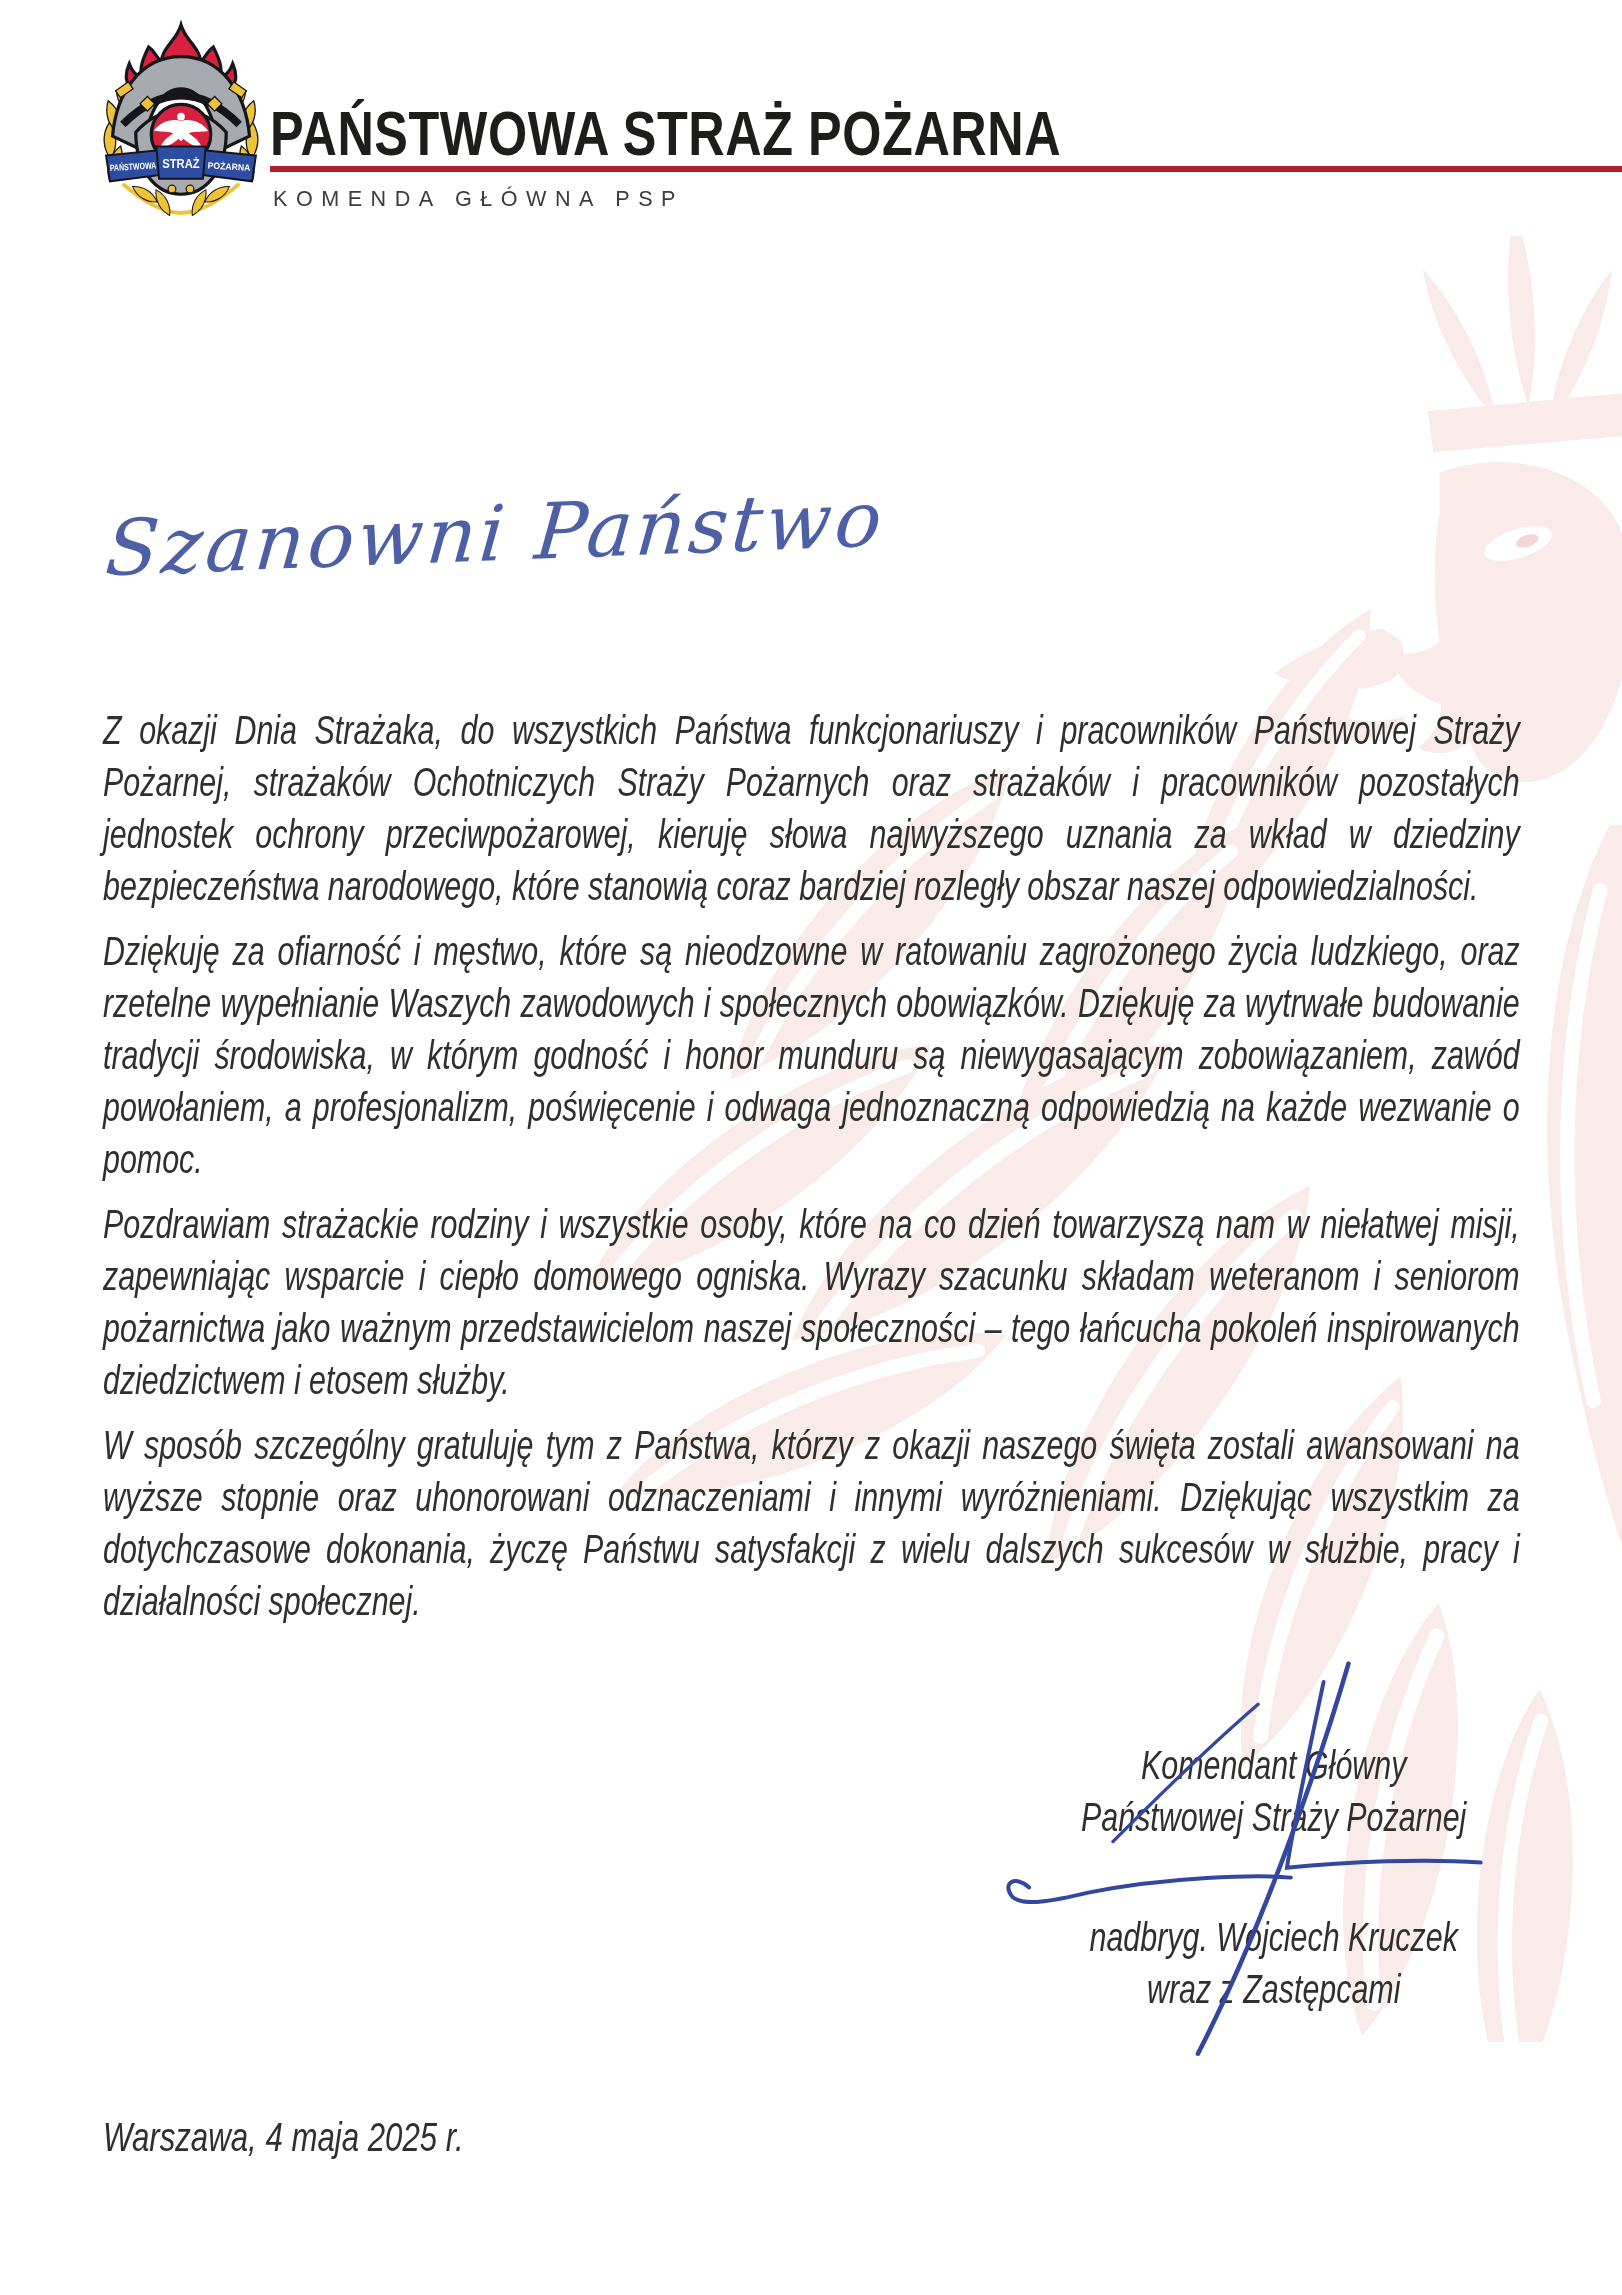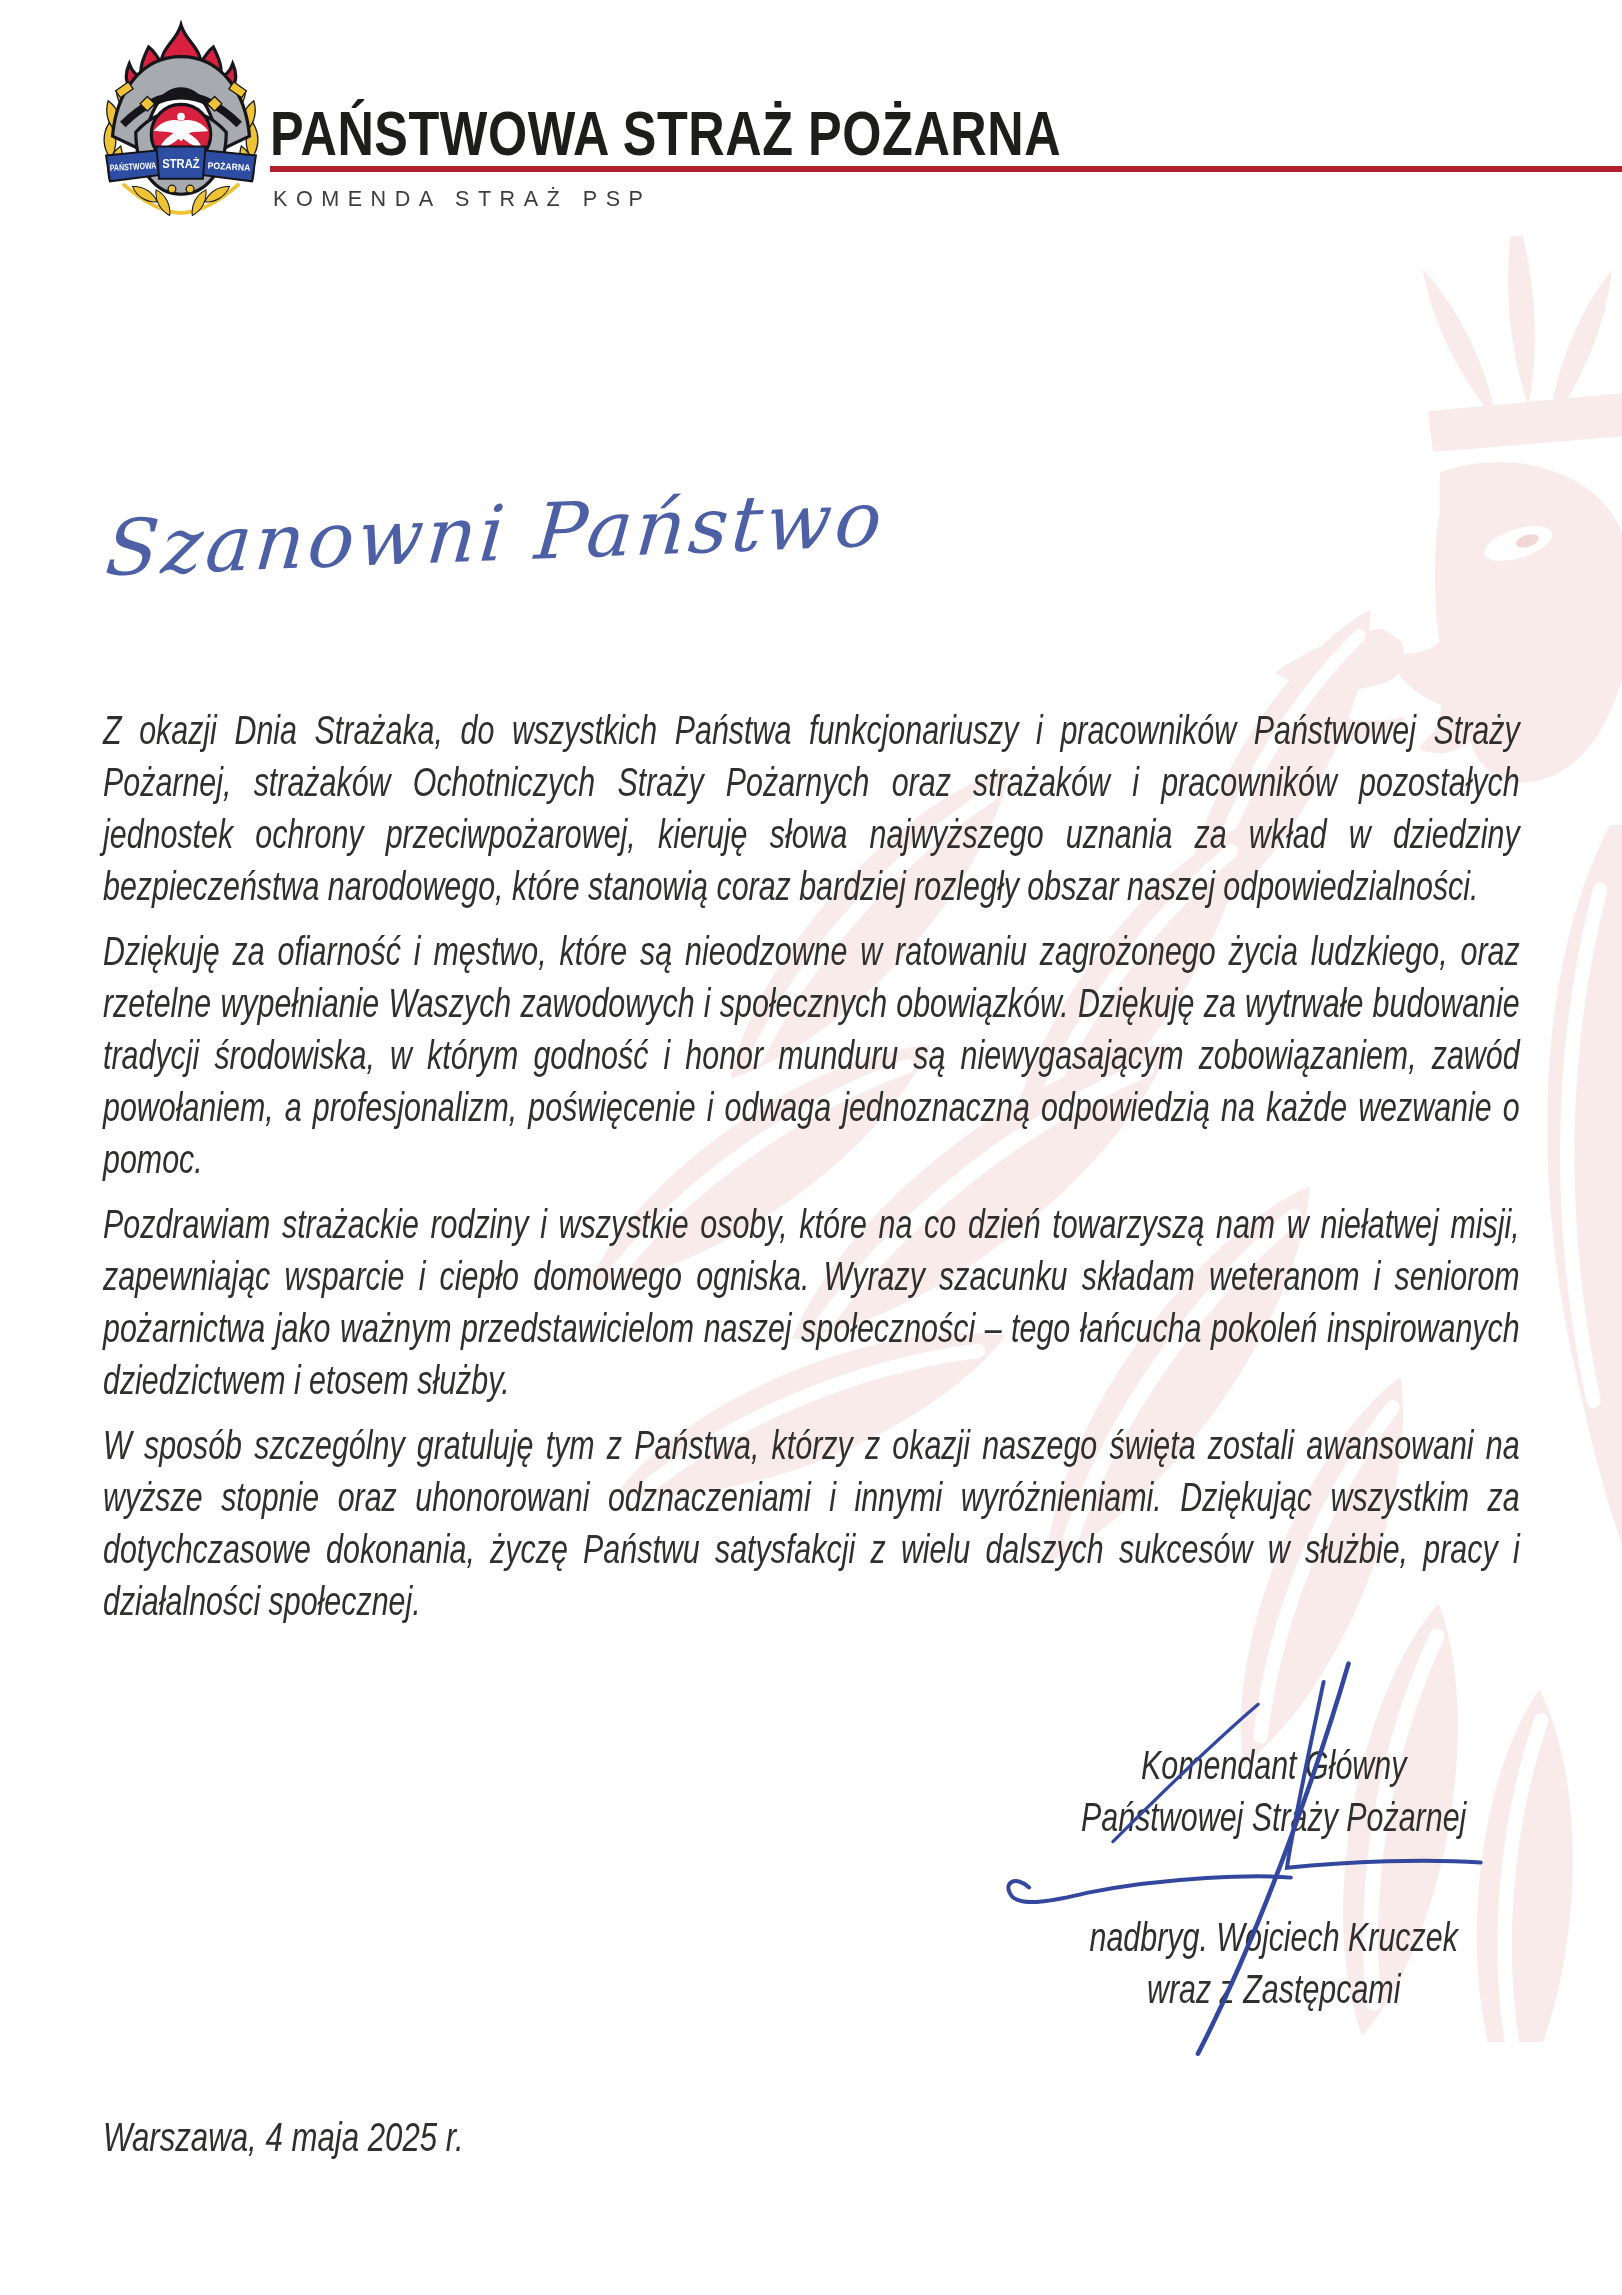--- a/index.html
+++ b/index.html
@@ -149,21 +149,21 @@
       <use href="#lleaf" transform="translate(102,281) rotate(-28) scale(0.8)"></use>
       <use href="#lleaf" transform="translate(158,281) rotate(28) scale(0.8)"></use>
       <use href="#lleaf" transform="translate(186,268) rotate(58) scale(0.8)"></use>
       <circle cx="116" cy="260" r="6"></circle>
       <circle cx="144" cy="260" r="6"></circle>
     </g>
   </svg>
 
   <div class="org-name">PAŃSTWOWA STRAŻ POŻARNA</div>
   <div class="accent-line" style="background:#b21f2d;"></div>
-  <div class="org-unit">KOMENDA STRAŻ PSP</div>
+  <div class="org-unit">KOMENDA GŁÓWNA PSP</div>
 
   <div class="greeting">Szanowni Państwo</div>
 
   <div class="body-copy">
     <p>Z okazji Dnia Strażaka, do wszystkich Państwa funkcjonariuszy i pracowników Państwowej Straży Pożarnej, strażaków Ochotniczych Straży Pożarnych oraz strażaków i pracowników pozostałych jednostek ochrony przeciwpożarowej, kieruję słowa najwyższego uznania za wkład w dziedziny bezpieczeństwa narodowego, które stanowią coraz bardziej rozległy obszar naszej odpowiedzialności.</p>
     <p>Dziękuję za ofiarność i męstwo, które są nieodzowne w ratowaniu zagrożonego życia ludzkiego, oraz rzetelne wypełnianie Waszych zawodowych i społecznych obowiązków. Dziękuję za wytrwałe budowanie tradycji środowiska, w którym godność i honor munduru są niewygasającym zobowiązaniem, zawód powołaniem, a profesjonalizm, poświęcenie i odwaga jednoznaczną odpowiedzią na każde wezwanie o pomoc.</p>
     <p>Pozdrawiam strażackie rodziny i wszystkie osoby, które na co dzień towarzyszą nam w niełatwej misji, zapewniając wsparcie i ciepło domowego ogniska. Wyrazy szacunku składam weteranom i seniorom pożarnictwa jako ważnym przedstawicielom naszej społeczności – tego łańcucha pokoleń inspirowanych dziedzictwem i etosem służby.</p>
     <p>W sposób szczególny gratuluję tym z Państwa, którzy z okazji naszego święta zostali awansowani na wyższe stopnie oraz uhonorowani odznaczeniami i innymi wyróżnieniami. Dziękując wszystkim za dotychczasowe dokonania, życzę Państwu satysfakcji z wielu dalszych sukcesów w służbie, pracy i działalności społecznej.</p>
   </div>
 

